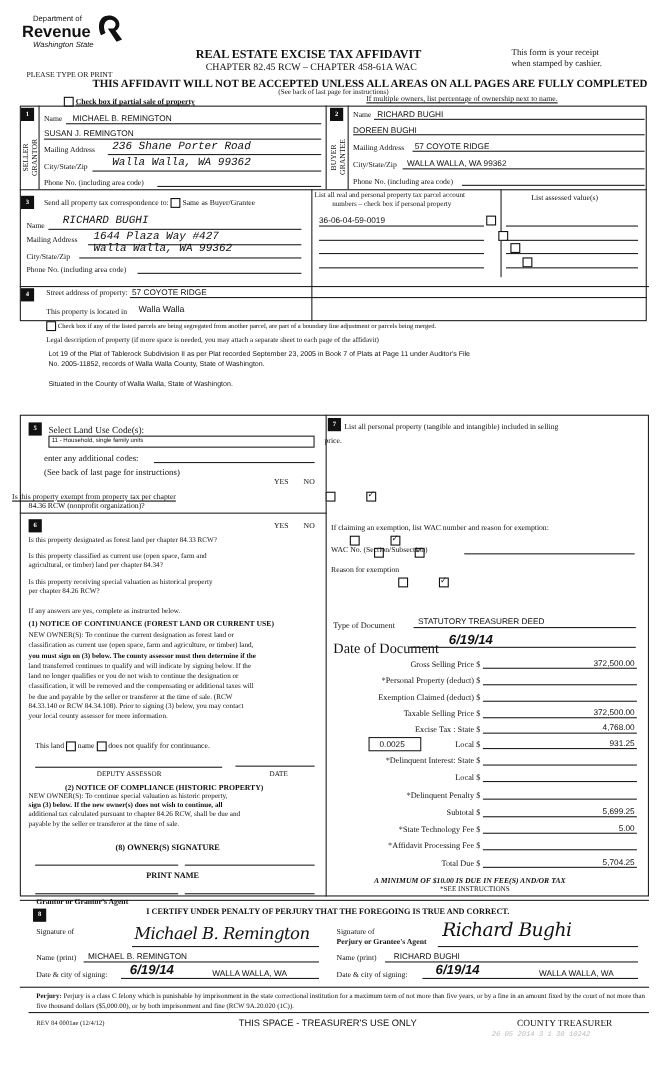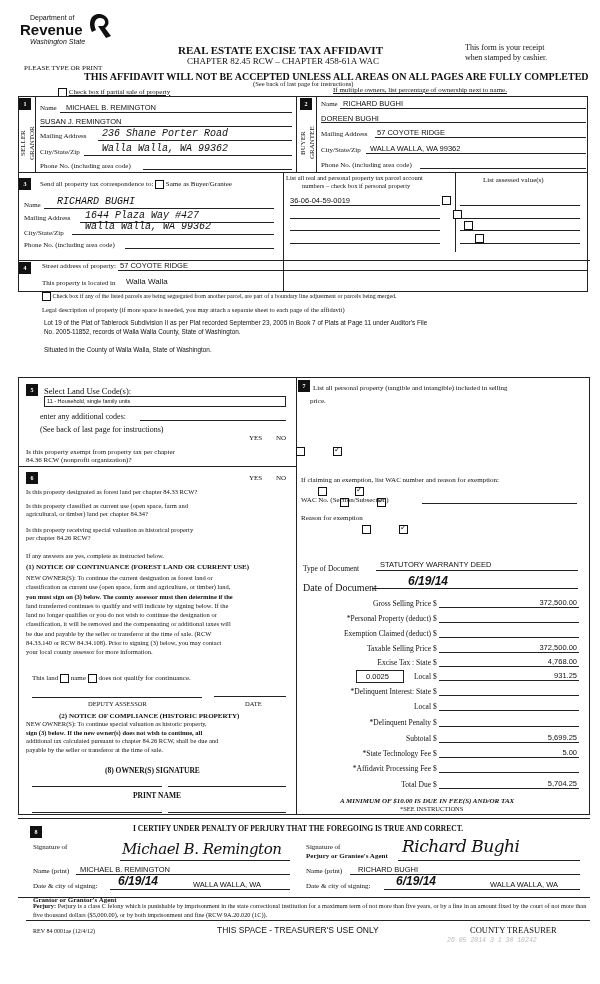--- a/index.html
+++ b/index.html
@@ -35,21 +35,21 @@
 
 <div class="abs b" style="left:178px;top:44px;font-size:11px;">REAL ESTATE EXCISE TAX AFFIDAVIT</div>
 <div class="abs" style="left:187px;top:56px;font-size:9px;">CHAPTER 82.45 RCW – CHAPTER 458-61A WAC</div>
 <div class="abs" style="left:465px;top:43px;font-size:8px;">This form is your receipt</div>
 <div class="abs" style="left:465px;top:53px;font-size:8px;">when stamped by cashier.</div>
 <div class="abs" style="left:24px;top:64px;font-size:7px;">PLEASE TYPE OR PRINT</div>
 <div class="abs b" style="left:84px;top:71px;font-size:10px;">THIS AFFIDAVIT WILL NOT BE ACCEPTED UNLESS ALL AREAS ON ALL PAGES ARE FULLY COMPLETED</div>
 <div class="abs" style="left:253px;top:80px;font-size:6.5px;">(See back of last page for instructions)</div>
 <div class="abs" style="left:58px;top:88px;font-size:7px;">
   <span class="cb"></span>
-  <span style="text-decoration:underline;">Check box if partial sale of property</span>
+  <span style="text-decoration:underline;font-weight:bold;">Check box if partial sale of property</span>
 </div>
 <div class="abs" style="left:333px;top:86px;font-size:7px;text-decoration:underline;">If multiple owners, list percentage of ownership next to name.</div>
 
 
 <div class="box" style="left:18px;top:96px;width:570px;height:196px;border-width:1.5px;"></div>
 <div class="abs" style="left:296px;top:96px;height:76px;border-left:1.5px solid #222;"></div>
 <div class="abs" style="left:18px;top:172px;width:570px;border-top:1.5px solid #222;"></div>
 
 
 <div class="badge" style="left:19px;top:98px;">1</div>
@@ -167,21 +167,21 @@
 <div class="badge" style="left:26px;top:384px;">5</div>
 <div class="abs" style="left:44px;top:386px;font-size:8.5px;">Select Land Use Code(s):</div>
 <div class="box" style="left:44px;top:396px;width:242px;height:11px;border-width:1.5px;">
   <span class="sans" style="position:absolute;left:2px;top:1px;font-size:5.5px;">11 - Household, single family units</span>
 </div>
 <div class="abs" style="left:40px;top:412px;font-size:8px;">enter any additional codes:</div>
 <div class="line" style="left:140px;top:420px;width:146px;"></div>
 <div class="abs" style="left:40px;top:425px;font-size:8px;">(See back of last page for instructions)</div>
 <div class="abs" style="left:249px;top:434px;font-size:7px;">YES</div>
 <div class="abs" style="left:276px;top:434px;font-size:7px;">NO</div>
-<div class="abs" style="left:26px;top:448px;font-size:7px;">Is this property exempt from property tax per chapter</div>
+<div class="abs" style="left:11px;top:448px;font-size:7px;text-decoration:underline;">Is this property exempt from property tax per chapter</div>
 <div class="abs" style="left:26px;top:456px;font-size:7px;">84.36 RCW (nonprofit organization)?</div>
 <span class="cb abs" style="left:252px;top:446px;"></span>
 <span class="cb abs checked" style="left:278px;top:446px;"></span>
 
 
 <div class="abs" style="left:18px;top:466px;width:279px;border-top:1.5px solid #222;"></div>
 <div class="badge" style="left:26px;top:472px;">6</div>
 <div class="abs" style="left:249px;top:474px;font-size:7px;">YES</div>
 <div class="abs" style="left:276px;top:474px;font-size:7px;">NO</div>
 
@@ -234,51 +234,51 @@
 <div class="abs b" style="left:105px;top:766px;font-size:7.5px;">(8) OWNER(S) SIGNATURE</div>
 <div class="line" style="left:32px;top:786px;width:130px;"></div>
 <div class="line" style="left:168px;top:786px;width:118px;"></div>
 <div class="abs b" style="left:133px;top:791px;font-size:7.5px;">PRINT NAME</div>
 <div class="line" style="left:32px;top:812px;width:130px;"></div>
 <div class="line" style="left:168px;top:812px;width:118px;"></div>
 
 
 <div class="badge" style="left:298px;top:380px;">7</div>
 <div class="abs" style="left:313px;top:384px;font-size:7px;white-space:nowrap;">List all  personal property (tangible and intangible) included in selling</div>
-<div class="abs" style="left:310px;top:397px;font-size:7px;">price.</div>
+<div class="abs" style="left:295px;top:397px;font-size:7px;">price.</div>
 
 <div class="abs" style="left:301px;top:476px;font-size:7px;white-space:nowrap;">If claiming an exemption, list WAC number and reason for exemption:</div>
 <div class="abs" style="left:301px;top:496px;font-size:7px;">WAC No. (Section/Subsection)</div>
 <div class="line" style="left:422px;top:503px;width:155px;"></div>
 <div class="abs" style="left:301px;top:514px;font-size:7px;">Reason for exemption</div>
 
 <div class="abs" style="left:303px;top:564px;font-size:7.5px;">Type of Document</div>
 <div class="line" style="left:376px;top:570px;width:202px;"></div>
-<div class="val" style="left:380px;top:560px;">STATUTORY WARRANTY DEED</div>
-<div class="abs" style="left:303px;top:582px;font-size:10px;">Date of Document</div>
+<div class="val" style="left:380px;top:560px;">STATUTORY TREASURER DEED</div>
+<div class="abs" style="left:303px;top:582px;font-size:13px;">Date of Document</div>
 <div class="line" style="left:372px;top:588px;width:206px;"></div>
 <div class="hand" style="left:408px;top:574px;">6/19/14</div>
 
 
 <div class="abs" style="left:300px;top:599px;width:280px;">
   <div class="abs right" style="right:149px;top:0;font-size:7.5px;white-space:nowrap;">Gross Selling Price</div>
   <div class="abs right" style="right:149px;top:15px;font-size:7.5px;white-space:nowrap;">*Personal Property (deduct)</div>
   <div class="abs right" style="right:149px;top:30px;font-size:7.5px;white-space:nowrap;">Exemption Claimed (deduct)</div>
   <div class="abs right" style="right:149px;top:45px;font-size:7.5px;white-space:nowrap;">Taxable Selling Price</div>
   <div class="abs right" style="right:149px;top:59px;font-size:7.5px;white-space:nowrap;">Excise Tax : State</div>
   <div class="abs right" style="right:149px;top:73px;font-size:7.5px;white-space:nowrap;">Local</div>
   <div class="abs right" style="right:149px;top:88px;font-size:7.5px;white-space:nowrap;">*Delinquent Interest: State</div>
   <div class="abs right" style="right:149px;top:103px;font-size:7.5px;white-space:nowrap;">Local</div>
   <div class="abs right" style="right:149px;top:119px;font-size:7.5px;white-space:nowrap;">*Delinquent Penalty</div>
   <div class="abs right" style="right:149px;top:135px;font-size:7.5px;white-space:nowrap;">Subtotal</div>
   <div class="abs right" style="right:149px;top:150px;font-size:7.5px;white-space:nowrap;">*State Technology Fee</div>
   <div class="abs right" style="right:149px;top:165px;font-size:7.5px;white-space:nowrap;">*Affidavit Processing Fee</div>
   <div class="abs right" style="right:149px;top:181px;font-size:7.5px;white-space:nowrap;">Total Due</div>
 </div>
-<div class="box" style="left:335px;top:670px;width:48px;height:13px;margin-left:21px;">
+<div class="box" style="left:335px;top:670px;width:48px;height:13px;">
   <span class="sans" style="position:absolute;left:9px;top:1px;font-size:7.5px;">0.0025</span>
 </div>
 
 
 <div>
   <div class="abs" style="left:433px;top:599px;font-size:7.5px;">$</div>
   <div class="line" style="left:439px;top:607px;width:140px;"></div>
   <div class="val right" style="left:439px;top:598px;width:138px;">372,500.00</div>
 
   <div class="abs" style="left:433px;top:614px;font-size:7.5px;">$</div>
@@ -326,21 +326,21 @@
 
 <div class="abs b" style="left:340px;top:797px;font-size:7px;font-style:italic;">A MINIMUM OF $10.00 IS DUE IN FEE(S) AND/OR TAX</div>
 <div class="abs" style="left:400px;top:805px;font-size:6.5px;">*SEE INSTRUCTIONS</div>
 
 
 <div class="box" style="left:18px;top:818px;width:572px;height:80px;border-width:1.5px;border-left:none;border-right:none;"></div>
 <div class="badge" style="left:30px;top:826px;">8</div>
 <div class="abs b" style="left:133px;top:824px;font-size:7.5px;white-space:nowrap;">I CERTIFY UNDER PENALTY OF PERJURY THAT THE FOREGOING IS TRUE AND CORRECT.</div>
 
 <div class="abs" style="left:33px;top:843px;font-size:7px;">Signature of</div>
-<div class="abs b" style="left:33px;top:896px;font-size:7px;">Grantor or Grantor's Agent</div>
+<div class="abs b" style="left:33px;top:816px;font-size:7px;">Grantor or Grantor's Agent</div>
 <div class="line" style="left:120px;top:860px;width:170px;"></div>
 <div class="abs" style="left:122px;top:840px;font-family:'DejaVu Serif',serif;font-style:italic;font-size:15px;letter-spacing:-0.5px;">Michael B. Remington</div>
 <div class="abs" style="left:33px;top:867px;font-size:7px;">Name (print)</div>
 <div class="line" style="left:76px;top:874px;width:214px;"></div>
 <div class="val" style="left:80px;top:865px;">MICHAEL B. REMINGTON</div>
 <div class="abs" style="left:33px;top:882px;font-size:7px;">Date &amp; city of signing:</div>
 <div class="line" style="left:110px;top:889px;width:180px;"></div>
 <div class="hand" style="left:118px;top:874px;">6/19/14</div>
 <div class="val" style="left:193px;top:880px;">WALLA WALLA, WA</div>
 

